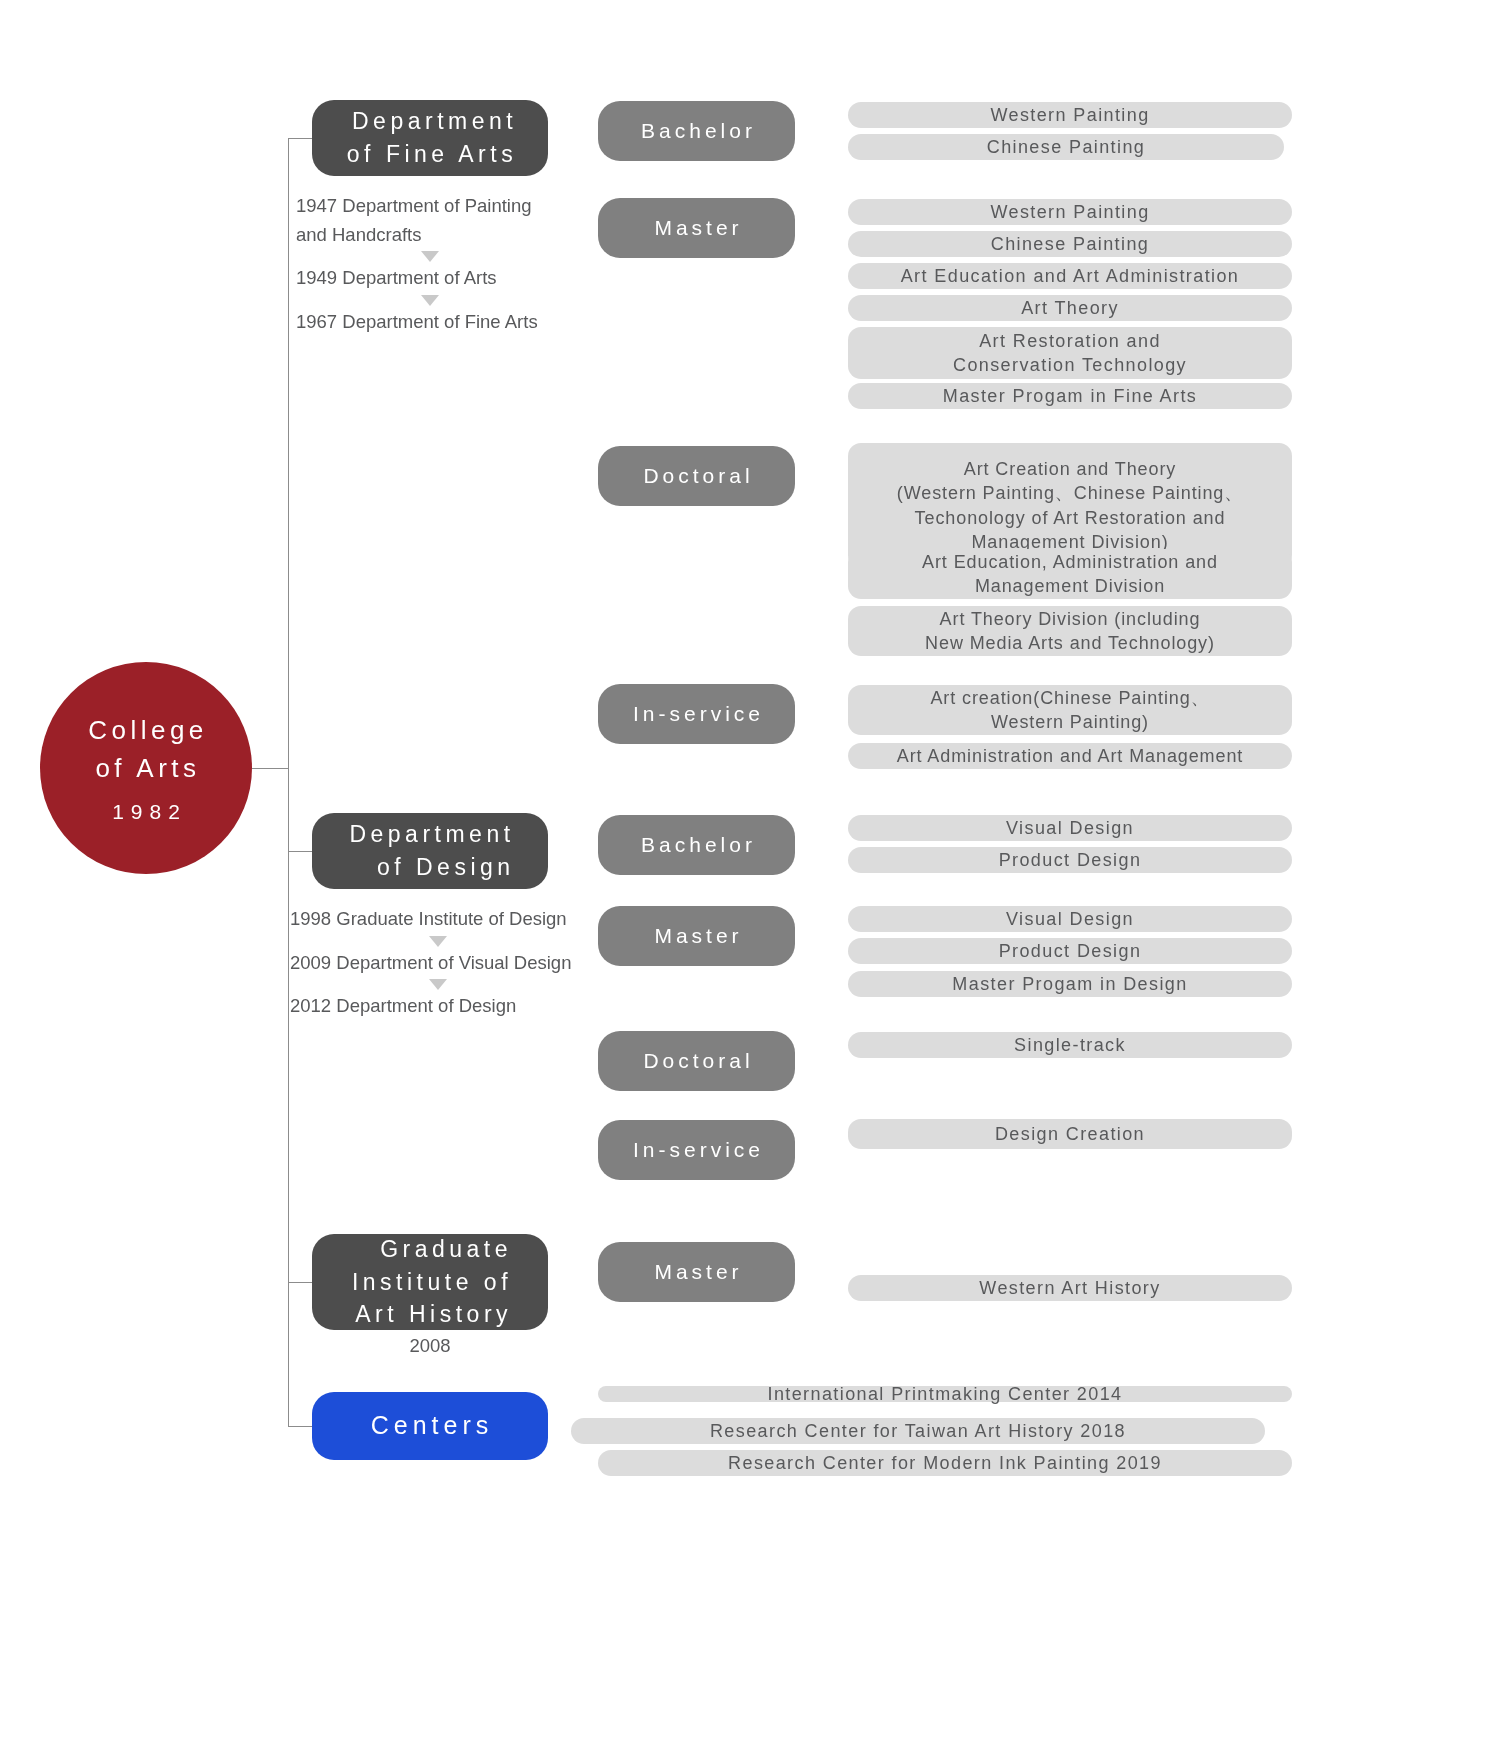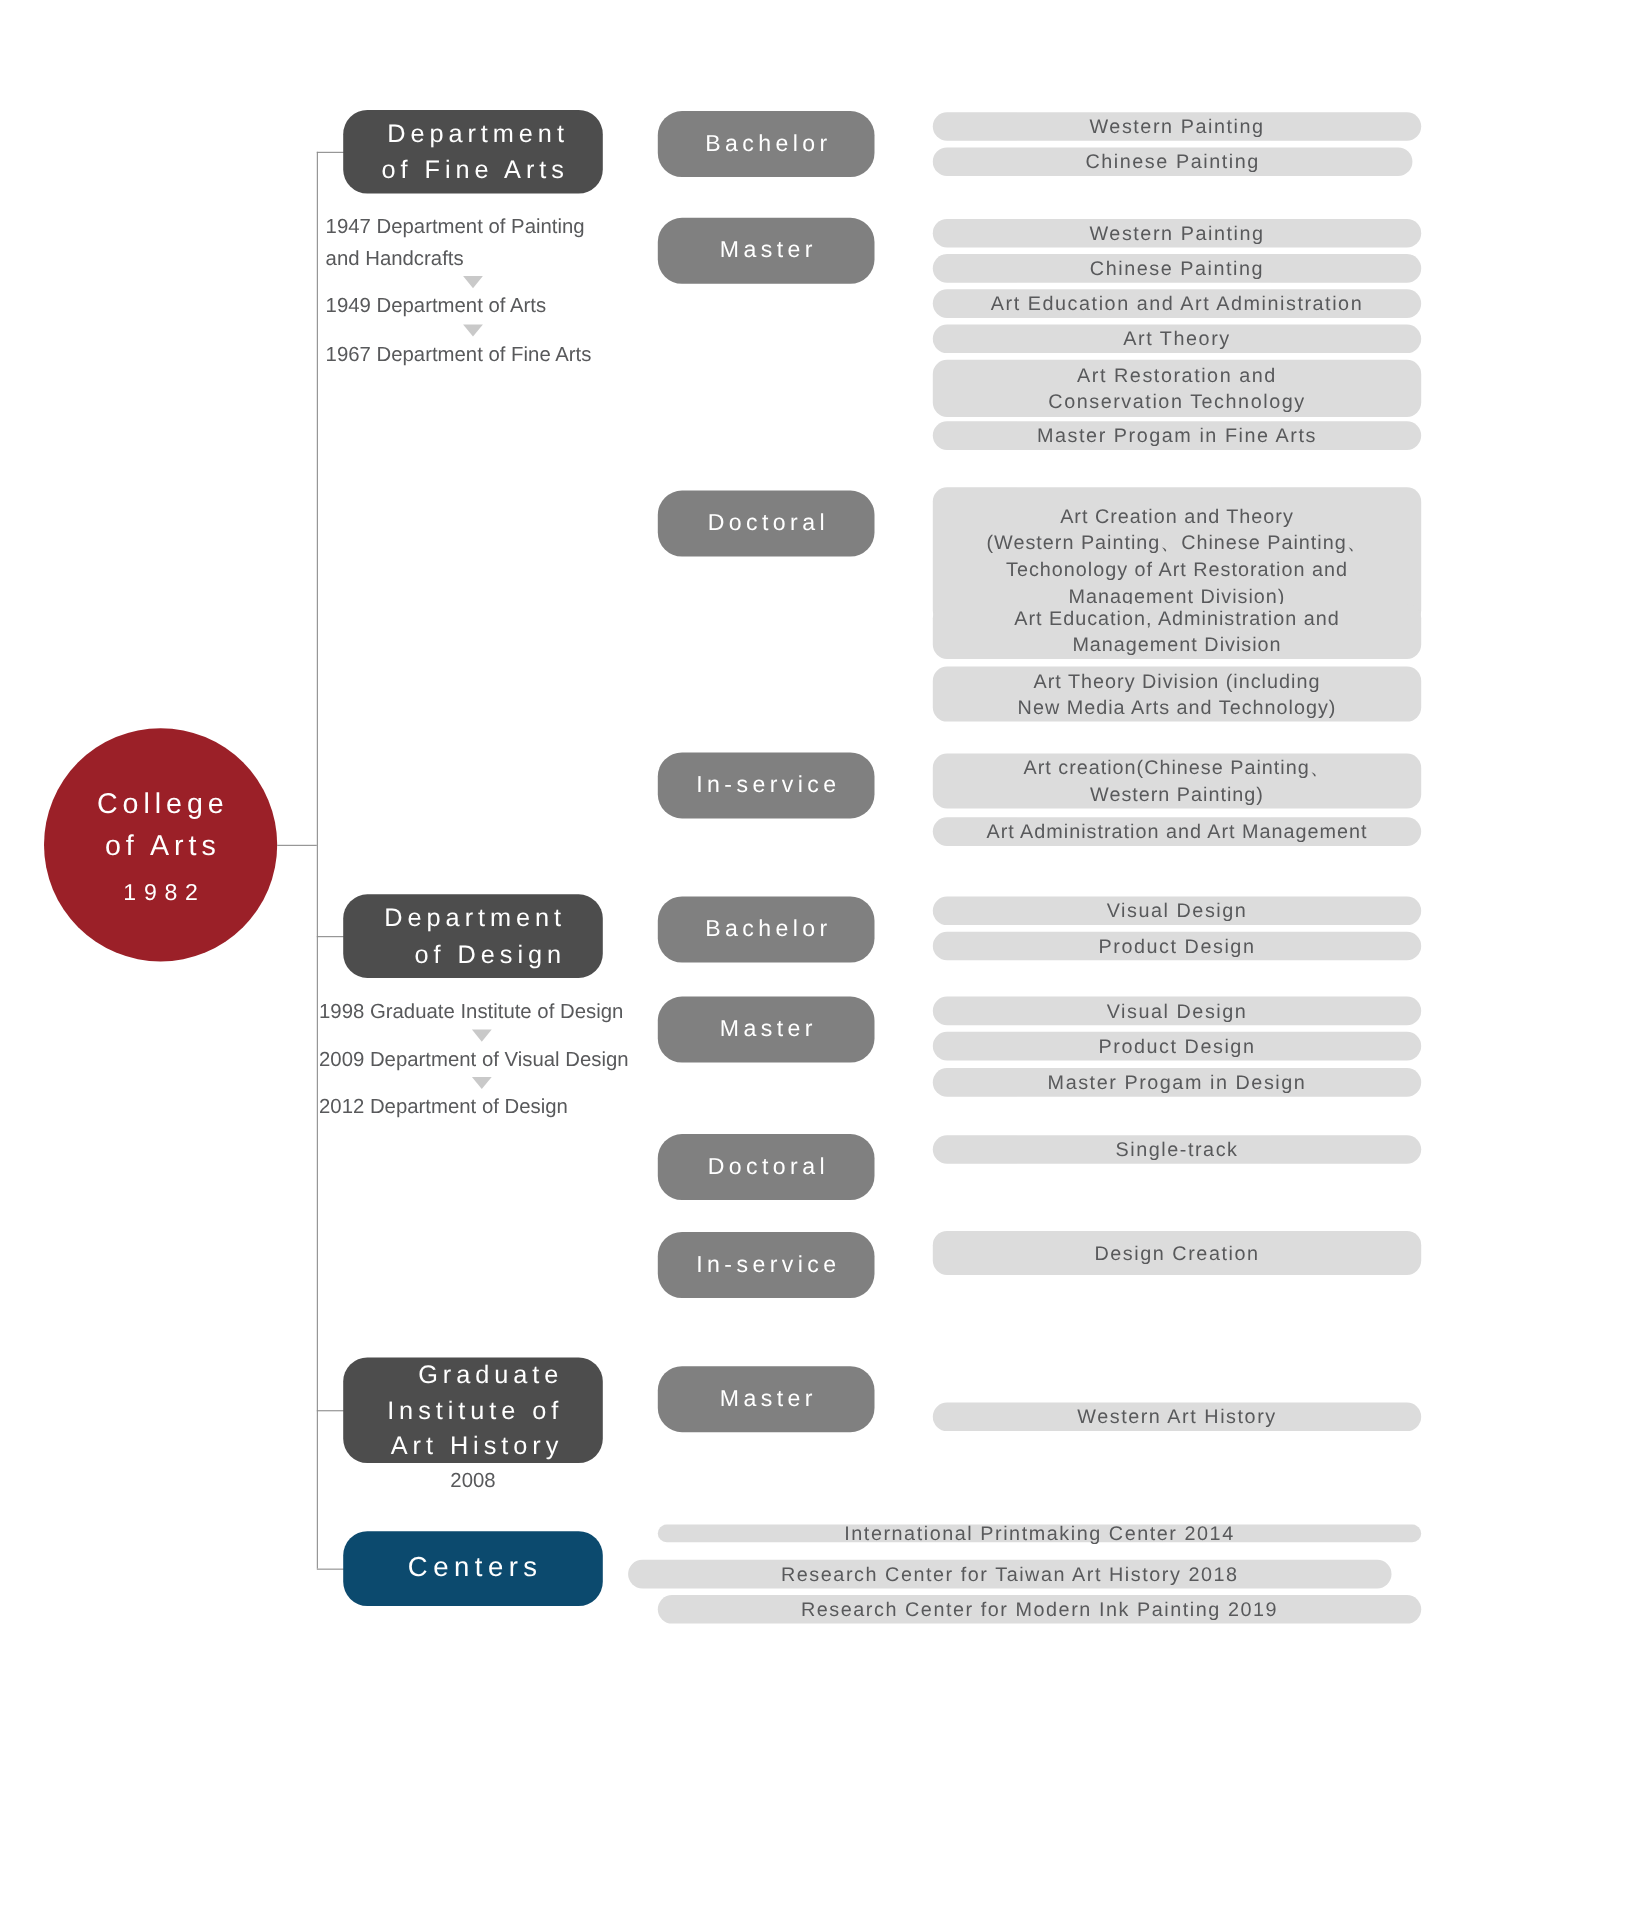--- a/index.html
+++ b/index.html
@@ -74,21 +74,21 @@
     text-align: right;
     box-sizing: border-box;
   }
   .unit-label {
     font-size: 23px;
     letter-spacing: 4.5px;
     line-height: 1.42;
     padding-left: 4px;
     font-weight: 400;
   }
-  .unit-block.accent { background: #0c4a6e; }
+  .unit-block.accent { background: #1d4ed8; }
   .unit-block.accent .unit-label { font-size: 25px; letter-spacing: 5px; }
 
   
   .history {
     position: absolute;
     text-align: left;
     font-size: 18.5px;
     line-height: 1.55;
     color: #58595b;
   }
@@ -231,21 +231,21 @@
 
   <div class="degree-btn" style="left:598px; top:906px; width:197px; height:60px;">Master</div>
   <div class="pill" style="left:848px; top:906px; width:444px; height:26px;">Visual Design</div>
   <div class="pill" style="left:848px; top:938px; width:444px; height:26px;">Product Design</div>
   <div class="pill" style="left:848px; top:971px; width:444px; height:26px;">Master Progam in Design</div>
 
   <div class="degree-btn" style="left:598px; top:1031px; width:197px; height:60px;">Doctoral</div>
   <div class="pill" style="left:848px; top:1032px; width:444px; height:26px;">Single-track</div>
 
   <div class="degree-btn" style="left:598px; top:1120px; width:197px; height:60px;">In-service</div>
-  <div class="pill" style="left:848px; top:1119px; width:444px; height:40px;">Design Creation</div>
+  <div class="pill" style="left:848px; top:1119px; width:444px; height:30px;">Design Creation</div>
 
   <div class="unit-block" style="left:312px; top:1234px; width:236px; height:96px;">
     <div class="unit-label">
       <div>Graduate</div>
       <div>Institute of</div>
       <div>Art History</div>
     </div>
   </div>
   <div class="year-only" style="left:312px; top:1335px; width:236px;">2008</div>
 

